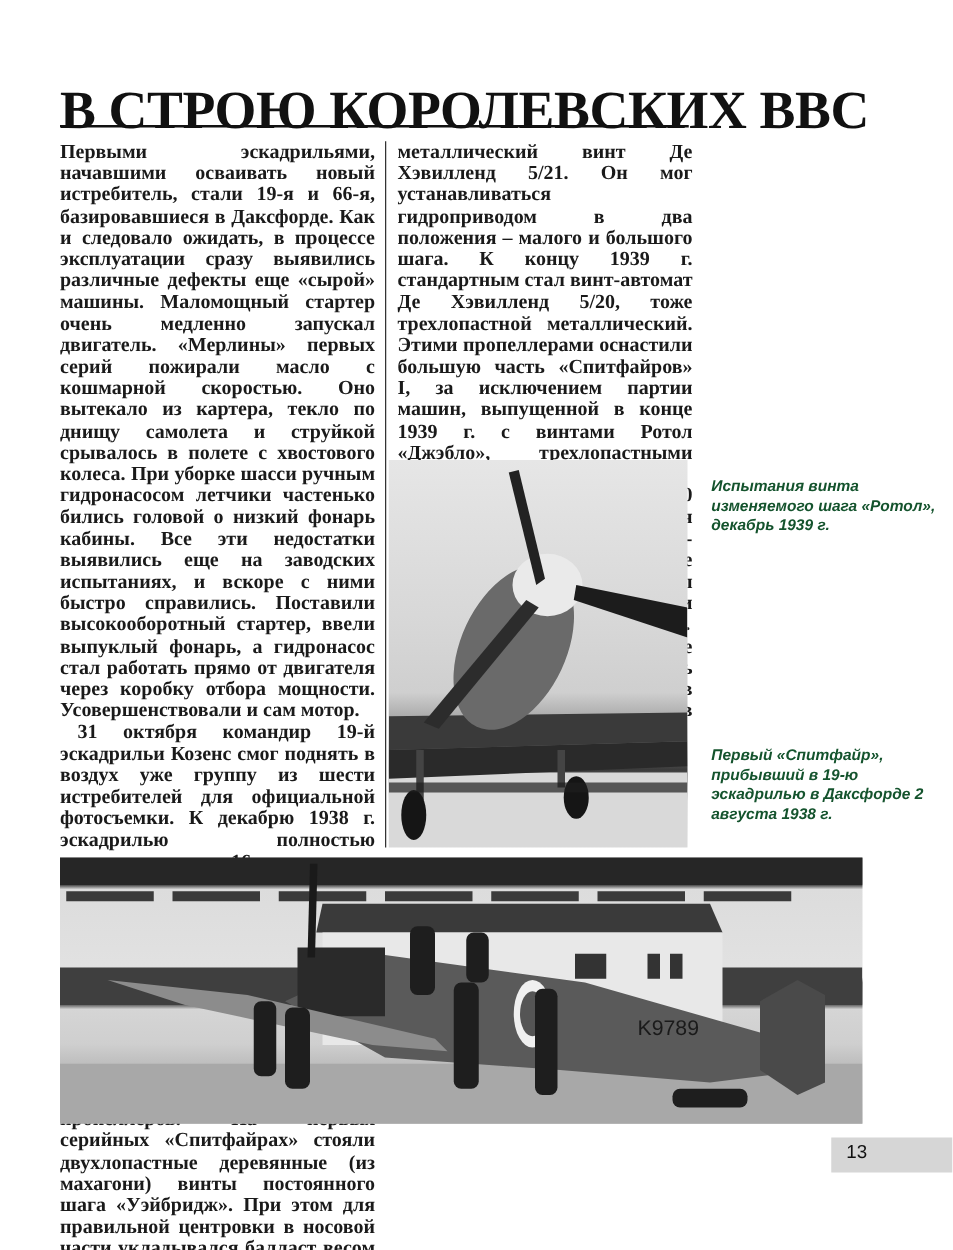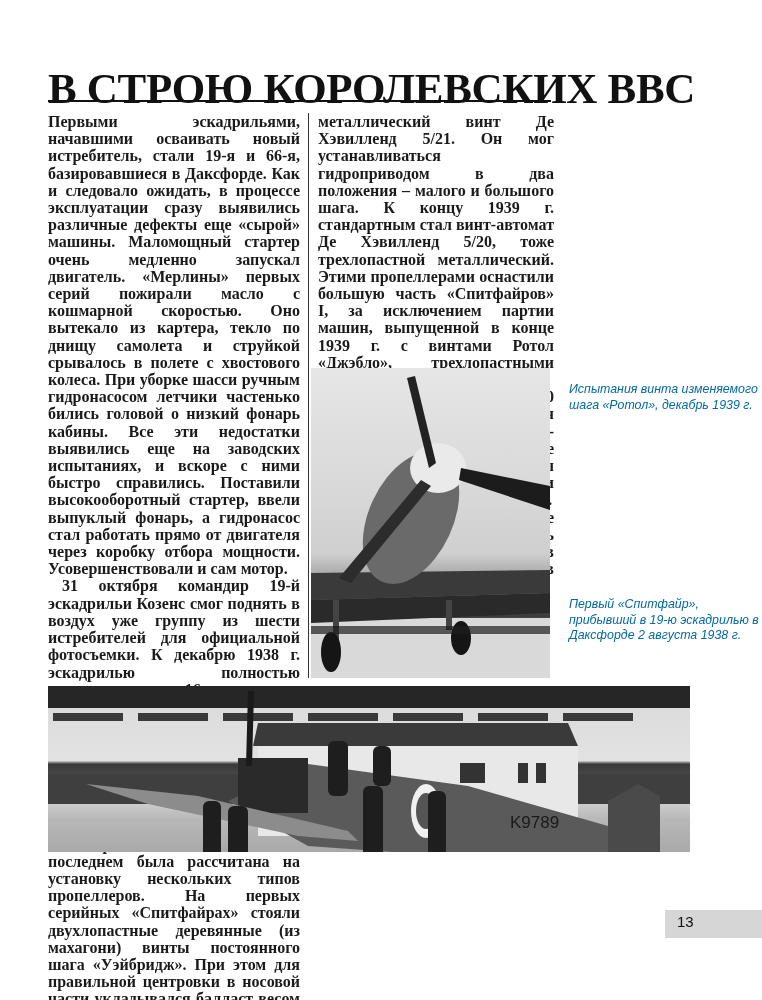--- a/index.html
+++ b/index.html
@@ -7,22 +7,22 @@
   .title { position:absolute; left:48px; top:64px; font-family:"Liberation Serif", serif; font-weight:bold; font-size:43px; letter-spacing:-0.3px; color:#111; white-space:nowrap; }
   .title-rule { position:absolute; left:48px; top:100px; width:503px; height:2px; background:#111; }
   .col { position:absolute; font-size:16px; line-height:17.2px; text-align:justify;font-weight:bold; }
   .col p { margin:0; text-indent:0; }
   .col p.ind { text-indent:14px; }
   .col1 { left:48px; top:113px; width:252px; }
   .col2 { left:318px; top:113px; width:236px; }
   .vsep { position:absolute; left:308px; top:113px; width:1px; height:565px; background:#333; }
   .photo { position:absolute; overflow:hidden; background:#bbb; }
   .photo1 { left:311px; top:368px; width:239px; height:310px; background:linear-gradient(180deg,#e6e6e6 0%,#d8d8d8 40%,#cfcfcf 60%,#8a8a8a 72%,#3b3b3b 80%,#c9c9c9 88%,#e0e0e0 100%); }
-  .photo2 { left:48px; top:686px; width:642px; height:166px; background:linear-gradient(180deg,#2a2a2a 0%,#2a2a2a 10%,#dcdcdc 12%,#e2e2e2 45%,#3a3a3a 47%,#4a4a4a 55%,#d5d5d5 57%,#cfcfcf 70%,#b8b8b8 80%,#a9a9a9 100%); }
-  .caption { position:absolute; font-family:"Liberation Sans", sans-serif; font-weight:normal; font-style:italic; font-size:12.4px; line-height:15.5px; color:#0369a1; }
+  .photo2 { left:48px; top:686px; width:642px; height:213px; background:linear-gradient(180deg,#2a2a2a 0%,#2a2a2a 10%,#dcdcdc 12%,#e2e2e2 45%,#3a3a3a 47%,#4a4a4a 55%,#d5d5d5 57%,#cfcfcf 70%,#b8b8b8 80%,#a9a9a9 100%); }
+  .caption { position:absolute; font-family:"Liberation Sans", sans-serif; font-weight:bold; font-style:italic; font-size:12.4px; line-height:15.5px; color:#14532d; }
   .cap1 { left:569px; top:382px; width:190px; }
   .cap2 { left:569px; top:597px; width:190px; }
   .pagetab { position:absolute; left:665px; top:910px; width:97px; height:28px; background:#d6d6d6; }
   .pagenum { position:absolute; left:12px; top:3px; font-family:"Liberation Sans", sans-serif; font-size:15px; color:#111; }
   svg { display:block; }
 </style>
 </head>
 <body>
 
 <div class="title">В СТРОЮ КОРОЛЕВСКИХ ВВС</div>

